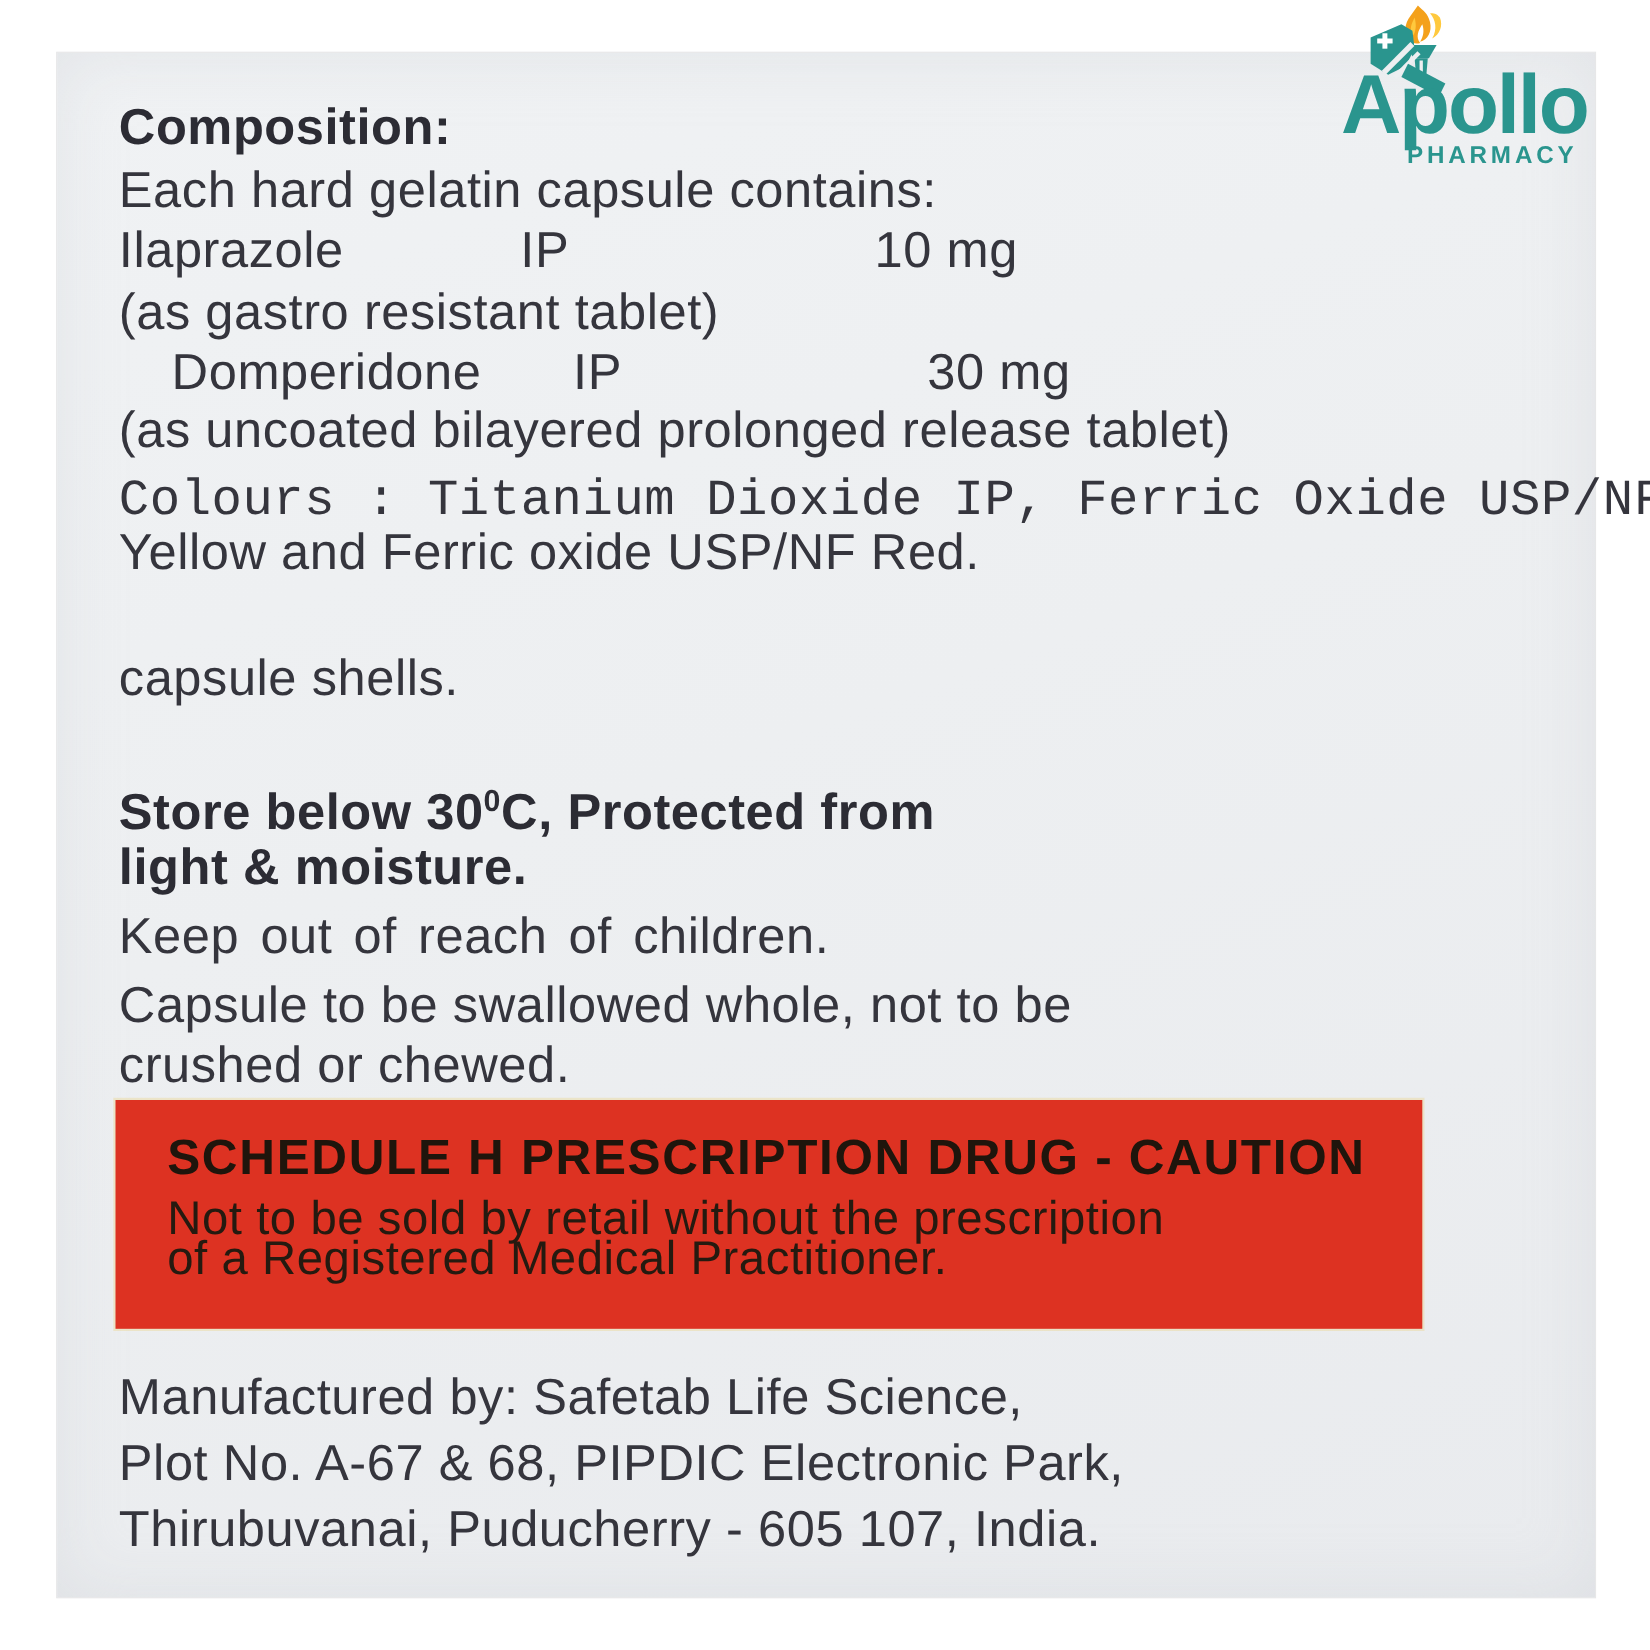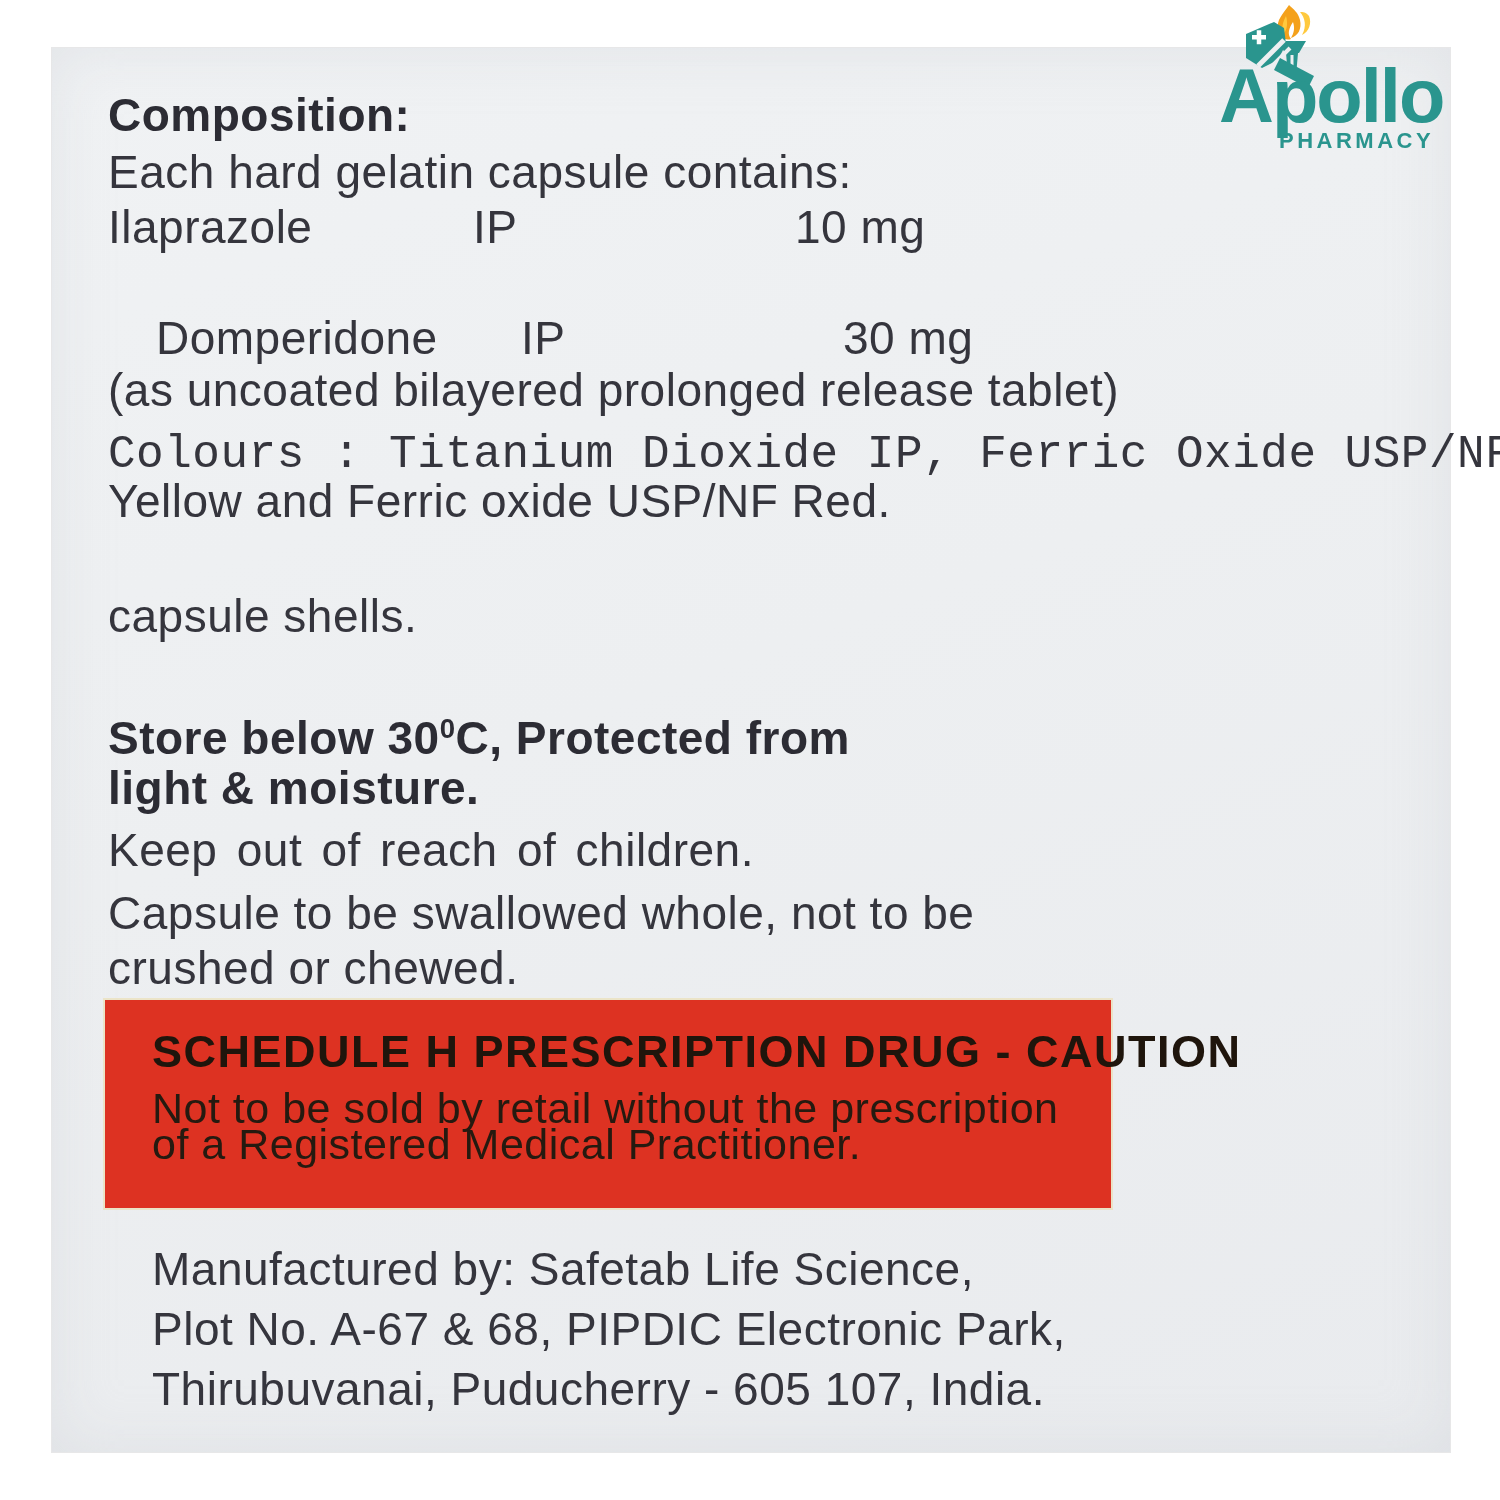--- a/index.html
+++ b/index.html
@@ -32,30 +32,30 @@
   .l-store1{top:665px;}
   .l-store2{top:715px;}
   .l-keep{top:777px;}
   .l-swallow1{top:840px;}
   .l-swallow2{top:895px;}
   .drug-name{display:inline-block;width:365px;}
   .drug-pharm{display:inline-block;width:322px;}
   .sup0{font-size:60%;vertical-align:super;line-height:0;}
   .keep-spacing{word-spacing:6px;}
   .caution{
-    position:absolute;left:53px;top:952px;width:1006px;height:208px;
+    position:absolute;left:53px;top:952px;width:1188px;height:208px;
     background:#dd3222;box-shadow:0 0 0 2px rgba(235,215,150,0.45);text-align:right;
   }
   .caution-title{
     position:absolute;left:47px;top:26px;white-space:nowrap;
     font-size:45px;font-weight:bold;letter-spacing:1.5px;color:#1f150c;
   }
   .caution-line1{position:absolute;left:47px;top:84px;white-space:nowrap;font-size:43px;color:#251a10;letter-spacing:0.5px;}
   .caution-line2{position:absolute;left:47px;top:120px;white-space:nowrap;font-size:43px;color:#251a10;letter-spacing:0.5px;}
-  .mfr{position:absolute;left:56px;top:1196px;margin-left:44px;}
+  .mfr{position:absolute;left:56px;top:1196px;}
   .mfr .line{position:static;display:block;margin:0 0 10px 0;}
   
   .logo{position:absolute;left:1205px;top:0px;width:240px;height:165px;}
   .logo-mark{position:absolute;left:35px;top:4px;width:100px;height:94px;}
   .logo-brand{
     position:absolute;left:14px;top:52px;
     font-size:76px;font-weight:bold;letter-spacing:-2px;color:#2a958e;
   }
   .logo-sub{
     position:absolute;left:74px;top:128px;
@@ -66,20 +66,21 @@
 <body>
 
 <div class="package">
 
   <div class="line bold l-heading">Composition:</div>
   <div class="line l-intro">Each hard gelatin capsule contains:</div>
 
   <div class="line l-drug1">
     <span class="drug-name">Ilaprazole</span><span class="drug-pharm">IP</span><span>10 mg</span>
   </div>
+  <div class="line l-note1">(as gastro resistant tablet)</div>
 
   <div class="line l-drug2">
     <span class="drug-name">Domperidone</span><span class="drug-pharm">IP</span><span>30 mg</span>
   </div>
   <div class="line l-note2">(as uncoated bilayered prolonged release tablet)</div>
 
   <div class="line l-colours1">Colours : Titanium Dioxide IP, Ferric Oxide USP/NF</div>
   <div class="line l-colours2">Yellow and Ferric oxide USP/NF Red.</div>
   <div class="line l-approved2">capsule shells.</div>
 

